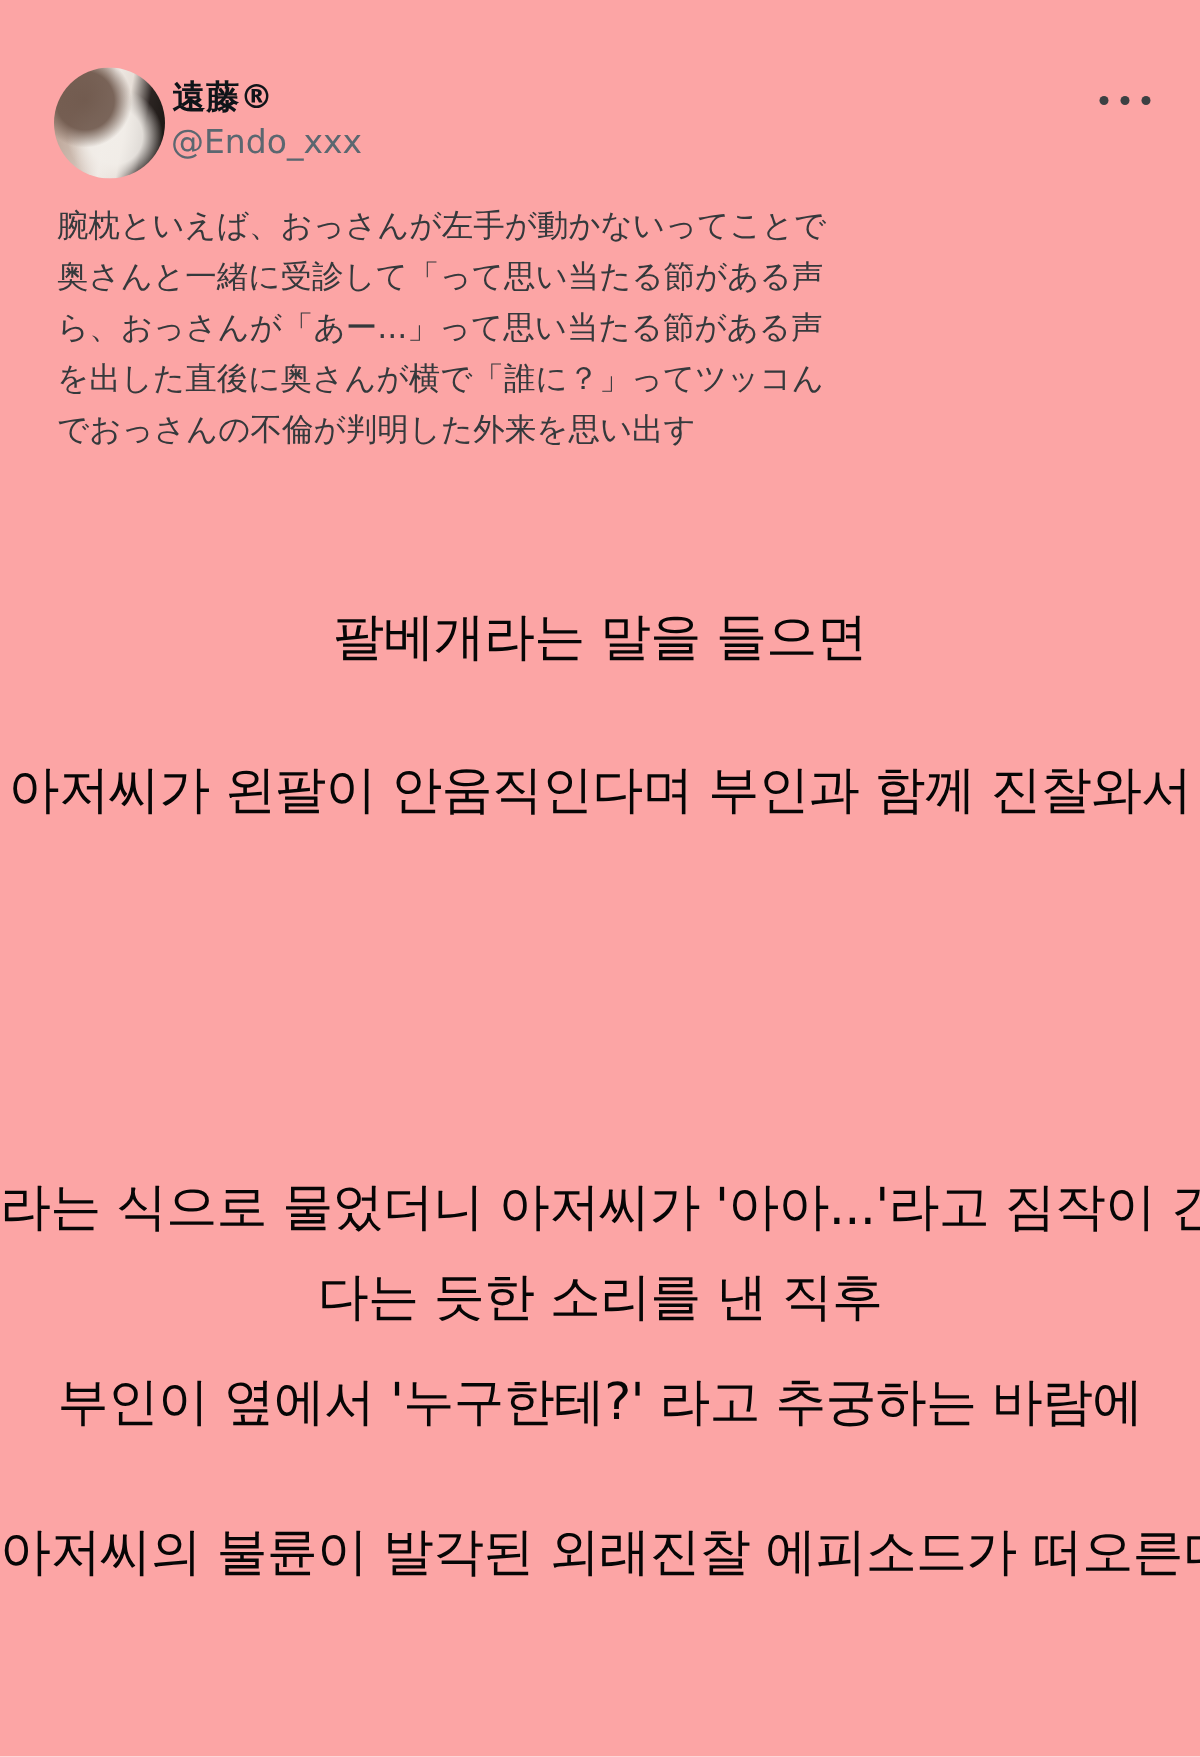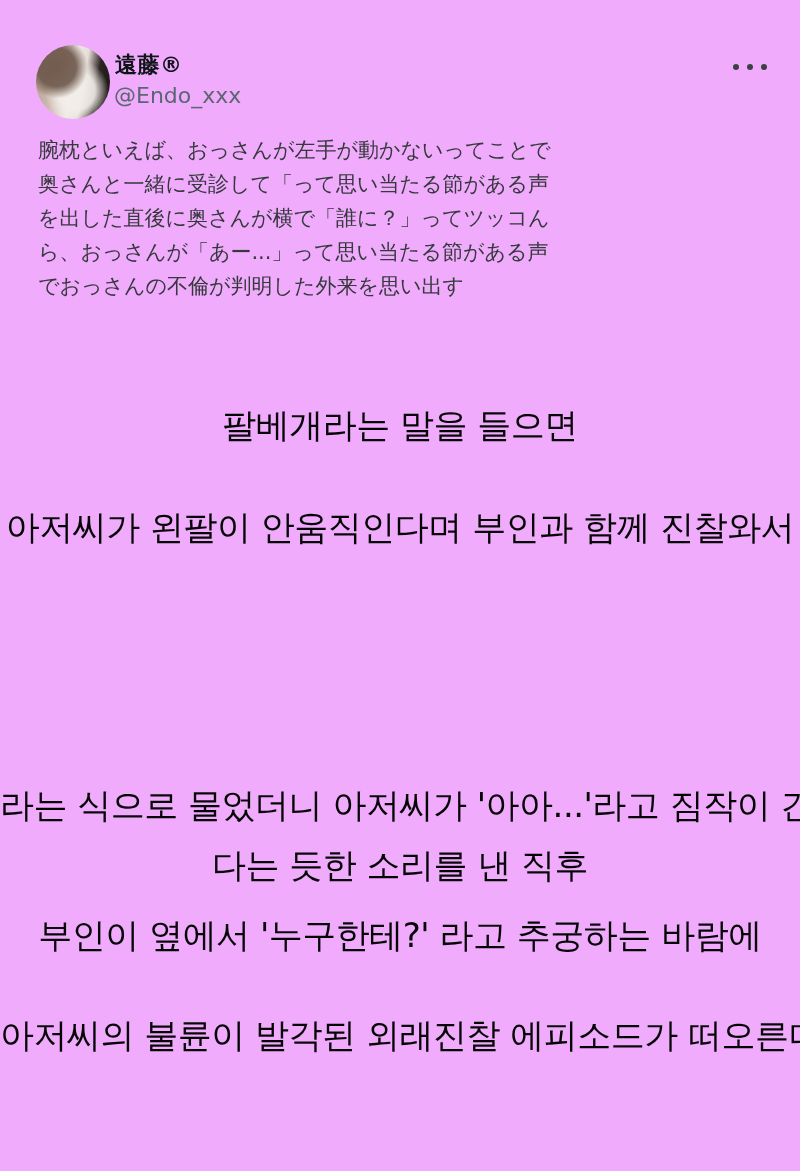--- a/index.html
+++ b/index.html
@@ -4,21 +4,21 @@
 <style>
   * { margin: 0; padding: 0; box-sizing: border-box; }
   html, body { background: #ffffff; }
   body {
     width: 800px;
     height: 1171px;
     position: relative;
     font-family: "DejaVu Sans", "Liberation Sans", sans-serif;
     overflow: hidden;
   }
-  .page { position: absolute; inset: 0; background: #f0abfc; }
+  .page { position: absolute; inset: 0; background: #fca5a5; }
 
   
   .avatar {
     position: absolute;
     left: 36px; top: 45px;
     width: 74px; height: 74px;
     border-radius: 50%;
     overflow: hidden;
     background-image:
       radial-gradient(circle at 28% 30%, rgba(109,86,74,0.95) 0%, rgba(109,86,74,0.9) 26%, rgba(109,86,74,0) 42%),
@@ -98,22 +98,22 @@
 
   <div class="more-icon">
     <span class="dot"></span>
     <span class="dot"></span>
     <span class="dot"></span>
   </div>
 
   <div class="ja-text">
     <div>腕枕といえば、おっさんが左手が動かないってことで</div>
     <div>奥さんと一緒に受診して「って思い当たる節がある声</div>
+    <div>ら、おっさんが「あー...」って思い当たる節がある声</div>
     <div>を出した直後に奥さんが横で「誰に？」ってツッコん</div>
-    <div>ら、おっさんが「あー...」って思い当たる節がある声</div>
     <div>でおっさんの不倫が判明した外来を思い出す</div>
   </div>
 
   <div class="ko-p ko-p1">
     <div>팔베개라는 말을 들으면</div>
   </div>
 
   <div class="ko-p ko-p2">
     <div>아저씨가 왼팔이 안움직인다며 부인과 함께 진찰와서</div>
   </div>

